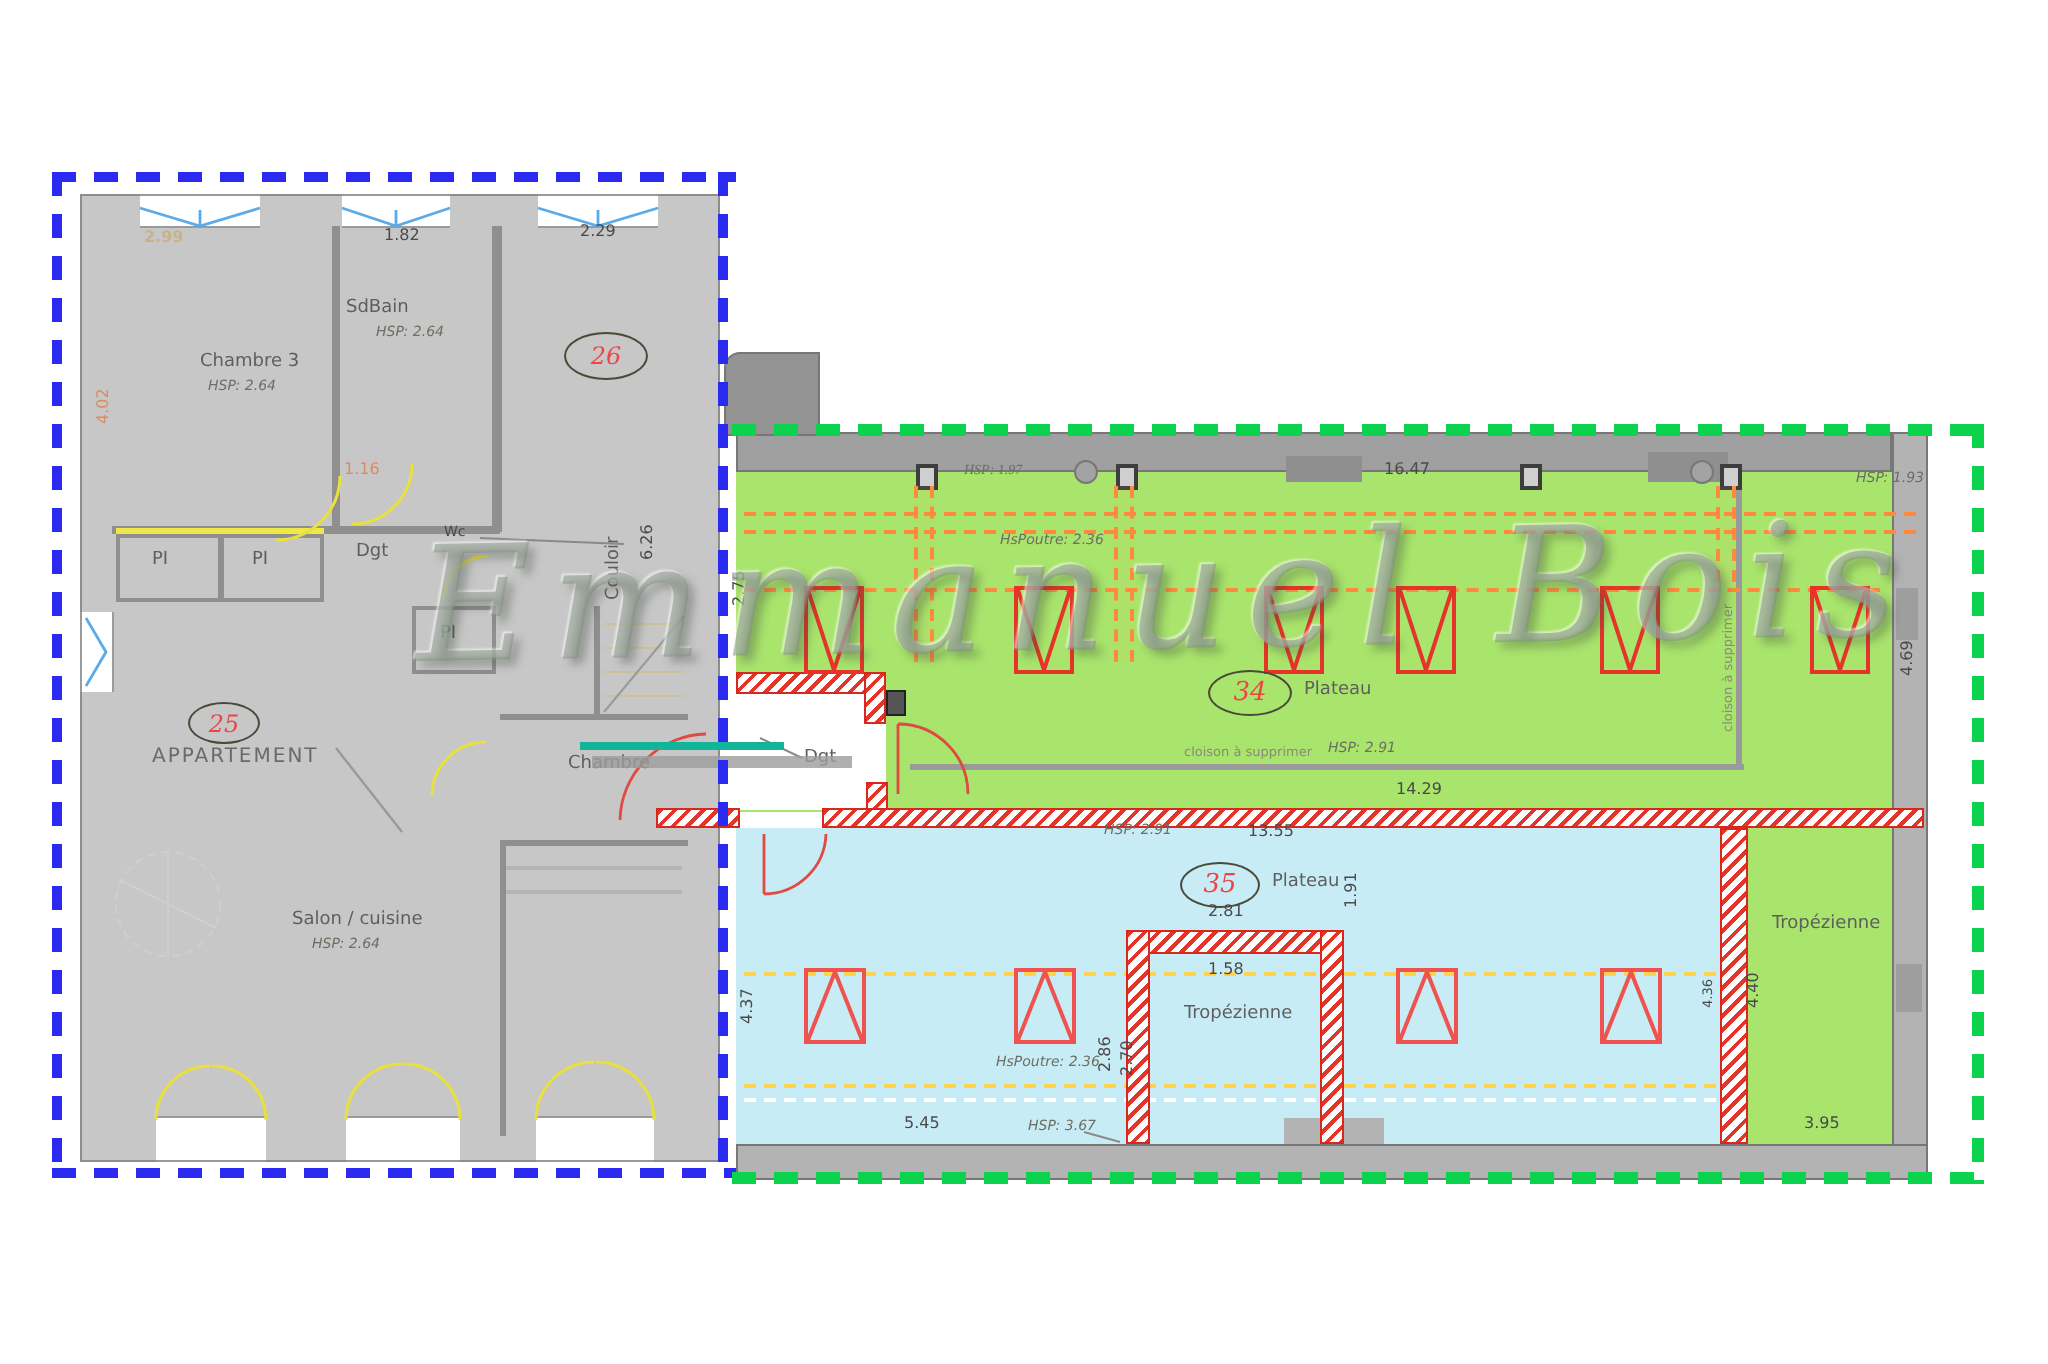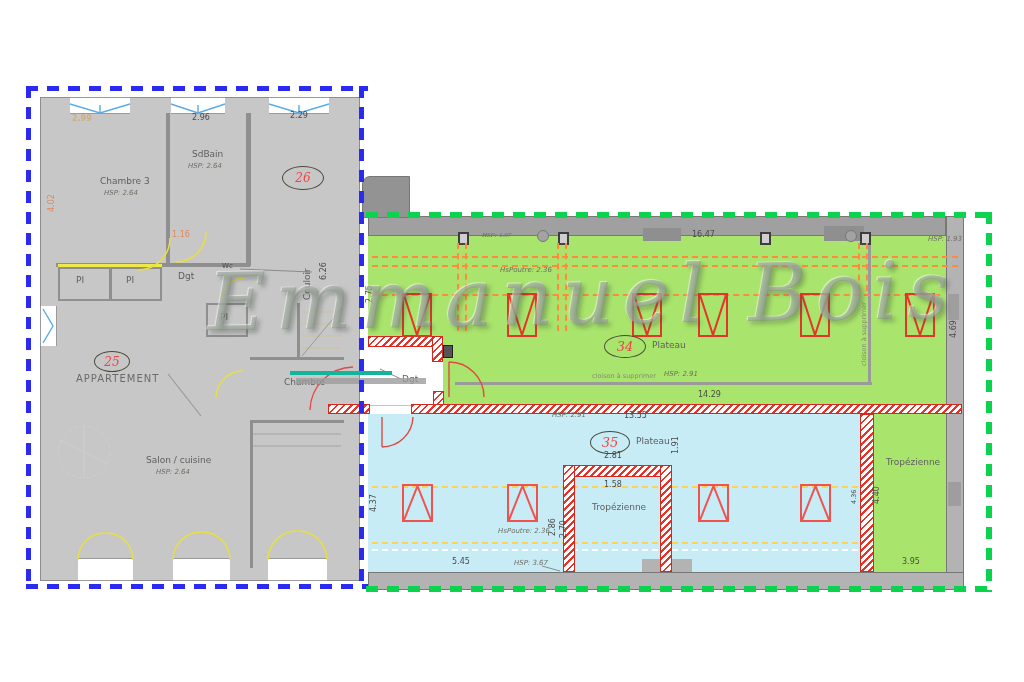--- a/index.html
+++ b/index.html
@@ -219,35 +219,35 @@
     <g stroke="#c9c29b" stroke-width="1" fill="none">
       <path d="M302,312 L342,312 M302,324 L342,324 M302,336 L342,336 M302,348 L342,348"></path>
       <path d="M302,356 L342,308" stroke="#9a9a9a"></path>
       <path d="M253,434 L341,434 M253,446 L341,446" stroke="#b5b5b5" stroke-width="2"></path>
       <path d="M168,374 L201,416" stroke="#9a9a9a" stroke-width="1.2"></path>
     </g>
   </svg>
 
   <div class="lbl room" style="left:100px;top:177px;">Chambre 3</div>
   <div class="lbl hsp" style="left:104px;top:190px;">HSP: 2.64</div>
-  <div class="lbl room" style="left:192px;top:150px;text-align:right;">SdBain</div>
+  <div class="lbl room" style="left:173px;top:150px;text-align:right;">SdBain</div>
   <div class="lbl hsp" style="left:188px;top:163px;">HSP: 2.64</div>
   <div class="lbl room" style="left:76px;top:276px;">PI</div>
   <div class="lbl room" style="left:126px;top:276px;">PI</div>
   <div class="lbl room" style="left:220px;top:313px;">PI</div>
   <div class="lbl room" style="left:178px;top:272px;">Dgt</div>
   <div class="lbl" style="left:222px;top:263px;font-size:7px;">Wc</div>
   <div class="lbl caps" style="left:76px;top:374px;">APPARTEMENT</div>
   <div class="lbl room" style="left:146px;top:456px;">Salon / cuisine</div>
   <div class="lbl hsp" style="left:156px;top:469px;">HSP: 2.64</div>
   <div class="lbl room" style="left:284px;top:378px;">Chambre</div>
   <div class="lbl room vd" style="left:303px;top:300px;">Couloir</div>
   <div class="lbl vd" style="left:320px;top:280px;">6.26</div>
   <div class="lbl dimf" style="left:72px;top:115px;font-weight:bold;">2.99</div>
-  <div class="lbl" style="left:192px;top:114px;">2.96</div>
+  <div class="lbl" style="left:192px;top:114px;">1.82</div>
   <div class="lbl" style="left:290px;top:112px;">2.29</div>
   <div class="lbl dimo" style="left:172px;top:231px;">1.16</div>
   <div class="lbl dimo vd" style="left:48px;top:212px;">4.02</div>
   <div class="cnum" style="left:94px;top:351px;width:36px;height:21px;">25</div>
   <div class="cnum" style="left:282px;top:166px;width:42px;height:24px;">26</div>
 
   <div class="lbl hsp" style="left:482px;top:232px;font-family:Liberation Serif, serif;">HSP: 1.97</div>
   <div class="lbl" style="left:692px;top:231px;">16.47</div>
   <div class="lbl hsp" style="left:928px;top:236px;">HSP: 1.93</div>
   <div class="lbl hsp" style="left:500px;top:267px;">HsPoutre: 2.36</div>

